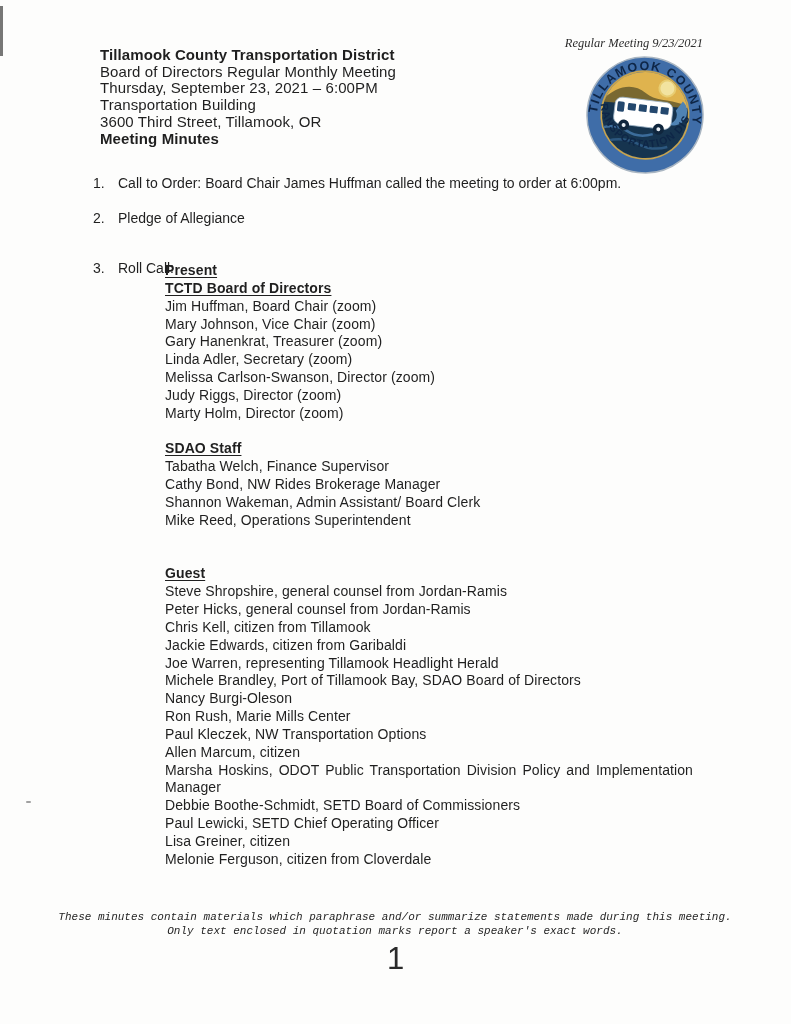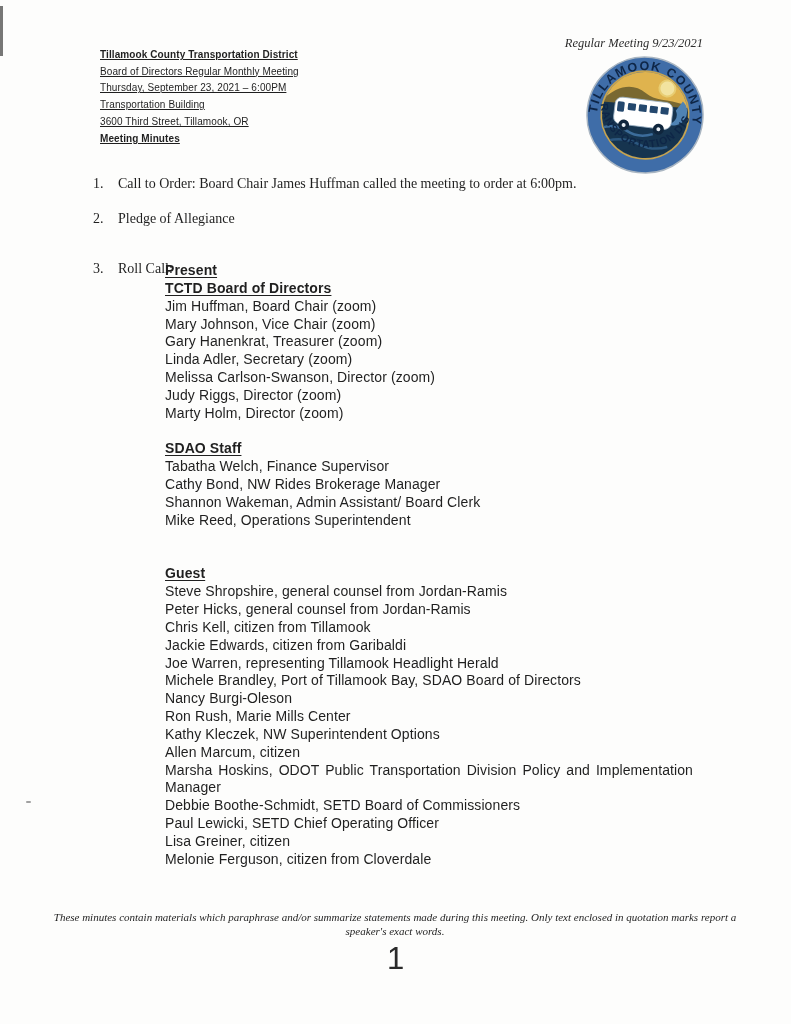--- a/index.html
+++ b/index.html
@@ -18,29 +18,29 @@
     position:absolute;left:26px;top:801px;width:5px;height:2px;
     background:#8a8a8a;opacity:.8;border-radius:1px;
   }
   .header-note{
     position:absolute;top:36px;right:88px;
     font-family:"Liberation Serif","DejaVu Serif",serif;
     font-style:italic;font-size:12.5px;color:#2d2d2d;margin-left:29px;
   }
   .header-block{
     position:absolute;left:100px;top:47px;
-    font-size:10px;line-height:16.7px;letter-spacing:.1px;text-decoration:underline;
+    font-size:15px;line-height:16.7px;letter-spacing:.1px;
   }
   .bold{font-weight:bold;}
   .logo-wrap{
     position:absolute;left:585px;top:55px;width:120px;height:120px;
   }
   .agenda-item{
     position:absolute;left:93px;width:612px;
-    font-size:14px;line-height:17px;font-family:Liberation Serif, serif;
+    font-size:14px;line-height:17px;
   }
   .agenda-item .num{
     display:inline-block;width:25px;vertical-align:top;
   }
   .agenda-item .txt{
     display:inline-block;width:580px;vertical-align:top;
   }
   #item1{top:175px;}
   #item2{top:210px;}
   #item3{top:260px;}
@@ -51,21 +51,21 @@
   .rc-line{line-height:17.85px;height:17.85px;white-space:nowrap;}
   .rc-head{font-weight:bold;text-decoration:underline;text-underline-offset:2px;}
   .rc-gap1{height:17.85px;}
   .rc-gap2{height:35.7px;}
   .rc-wrap{
     line-height:17.85px;height:35.7px;white-space:normal;
     text-align:justify;
   }
   .footer-note{
     position:absolute;left:45px;top:911px;width:700px;
-    font-family:Liberation Serif, serif;
+    font-family:Liberation Mono, monospace;
     font-style:italic;font-size:11px;line-height:13.5px;
     text-align:center;color:#242424;
   }
   .page-number{
     position:absolute;left:0;top:941px;width:791px;
     text-align:center;font-size:31px;color:#2a2a2a;
   }
   svg text{font-family:"Liberation Sans","DejaVu Sans",sans-serif;}
 </style>
 </head>
@@ -157,21 +157,21 @@
   <div class="rc-gap2"></div>
   <div class="rc-line rc-head">Guest</div>
   <div class="rc-line">Steve Shropshire, general counsel from Jordan-Ramis</div>
   <div class="rc-line">Peter Hicks, general counsel from Jordan-Ramis</div>
   <div class="rc-line">Chris Kell, citizen from Tillamook</div>
   <div class="rc-line">Jackie Edwards, citizen from Garibaldi</div>
   <div class="rc-line">Joe Warren, representing Tillamook Headlight Herald</div>
   <div class="rc-line">Michele Brandley, Port of Tillamook Bay, SDAO Board of Directors</div>
   <div class="rc-line">Nancy Burgi-Oleson</div>
   <div class="rc-line">Ron Rush, Marie Mills Center</div>
-  <div class="rc-line">Kathy Kleczek, NW Superintendent Options</div>
+  <div class="rc-line">Paul Kleczek, NW Transportation Options</div>
   <div class="rc-line">Allen Marcum, citizen</div>
   <div class="rc-wrap">Marsha Hoskins, ODOT Public Transportation Division Policy and Implementation Manager</div>
   <div class="rc-line">Debbie Boothe-Schmidt, SETD Board of Commissioners</div>
   <div class="rc-line">Paul Lewicki, SETD Chief Operating Officer</div>
   <div class="rc-line">Lisa Greiner, citizen</div>
   <div class="rc-line">Melonie Ferguson, citizen from Cloverdale</div>
 </div>
 
 <div class="footer-note">These minutes contain materials which paraphrase and/or summarize statements made during this meeting.  Only text enclosed in quotation marks report a speaker's exact words.</div>
 

